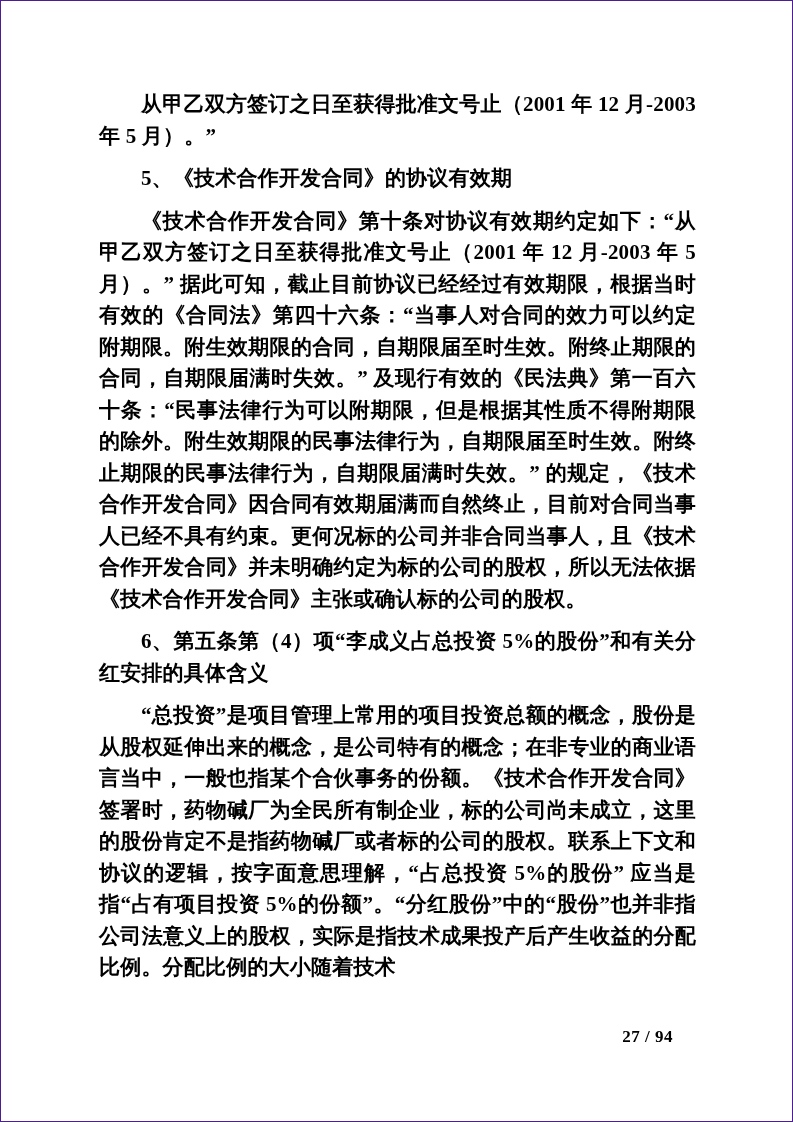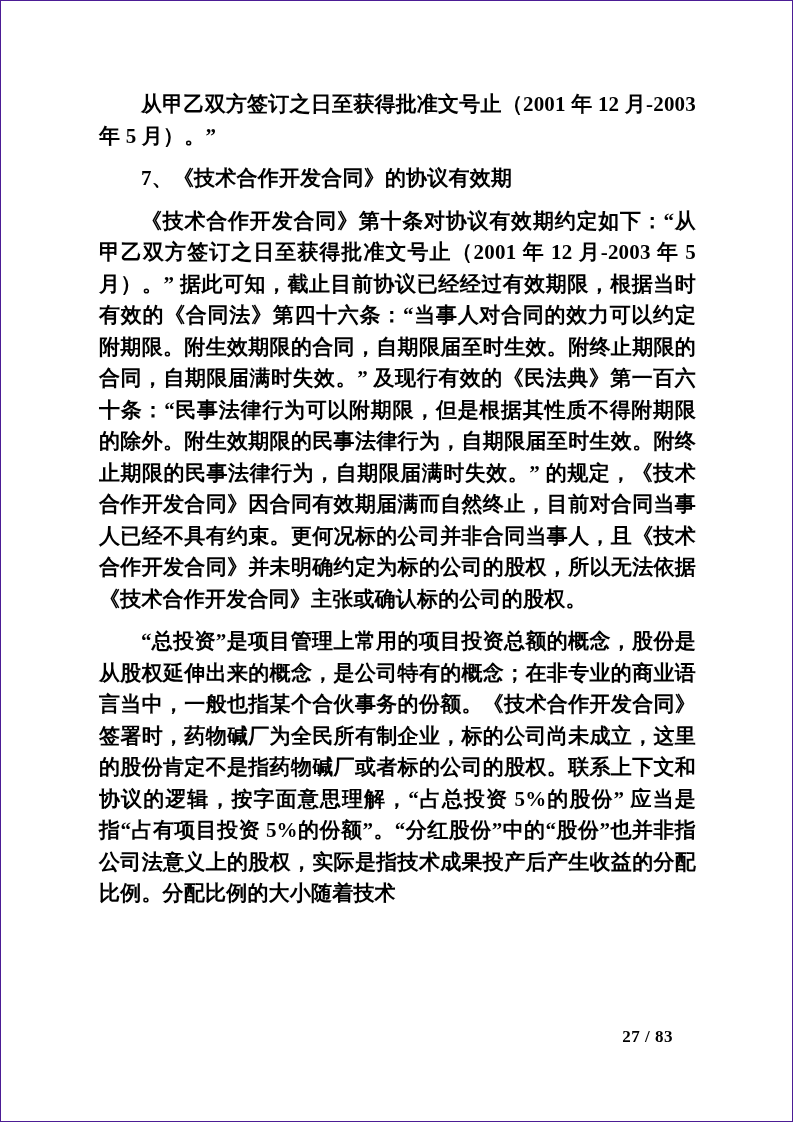--- a/index.html
+++ b/index.html
@@ -50,18 +50,19 @@
     font-family: "Liberation Serif", "DejaVu Serif", serif;
     color: #000000;
   }
 </style>
 </head>
 <body>
 
 <div class="page">
   <div class="content">
       <p class="paragraph">从甲乙双方签订之日至获得批准文号止（2001 年 12 月-2003 年 5 月）。”</p>
-      <p class="heading">7、《技术合作开发合同》的协议有效期</p>
+      <p class="heading">5、《技术合作开发合同》的协议有效期</p>
       <p class="paragraph">《技术合作开发合同》第十条对协议有效期约定如下：“从甲乙双方签订之日至获得批准文号止（2001 年 12 月-2003 年 5 月）。” 据此可知，截止目前协议已经经过有效期限，根据当时有效的《合同法》第四十六条：“当事人对合同的效力可以约定附期限。附生效期限的合同，自期限届至时生效。附终止期限的合同，自期限届满时失效。” 及现行有效的《民法典》第一百六十条：“民事法律行为可以附期限，但是根据其性质不得附期限的除外。附生效期限的民事法律行为，自期限届至时生效。附终止期限的民事法律行为，自期限届满时失效。” 的规定，《技术合作开发合同》因合同有效期届满而自然终止，目前对合同当事人已经不具有约束。更何况标的公司并非合同当事人，且《技术合作开发合同》并未明确约定为标的公司的股权，所以无法依据《技术合作开发合同》主张或确认标的公司的股权。</p>
+      <p class="heading">6、第五条第（4）项“李成义占总投资 5%的股份”和有关分红安排的具体含义</p>
       <p class="paragraph">“总投资”是项目管理上常用的项目投资总额的概念，股份是从股权延伸出来的概念，是公司特有的概念；在非专业的商业语言当中，一般也指某个合伙事务的份额。《技术合作开发合同》签署时，药物碱厂为全民所有制企业，标的公司尚未成立，这里的股份肯定不是指药物碱厂或者标的公司的股权。联系上下文和协议的逻辑，按字面意思理解，“占总投资 5%的股份” 应当是指“占有项目投资 5%的份额”。“分红股份”中的“股份”也并非指公司法意义上的股权，实际是指技术成果投产后产生收益的分配比例。分配比例的大小随着技术</p>
     </div>
-  <div class="page-number">27 / 83</div>
+  <div class="page-number">27 / 94</div>
 </div>
 
 </body></html>

